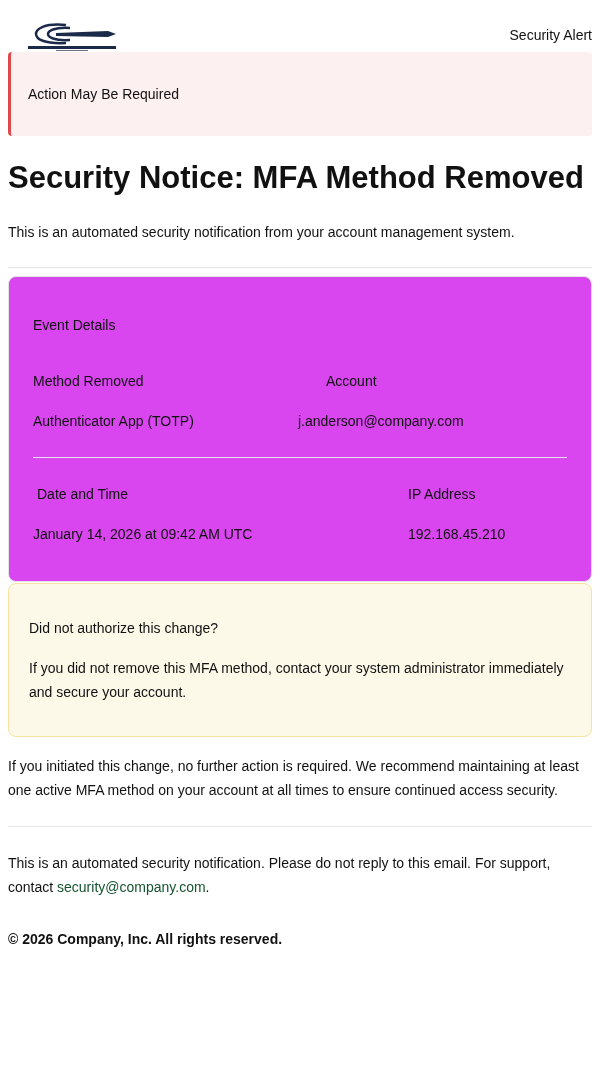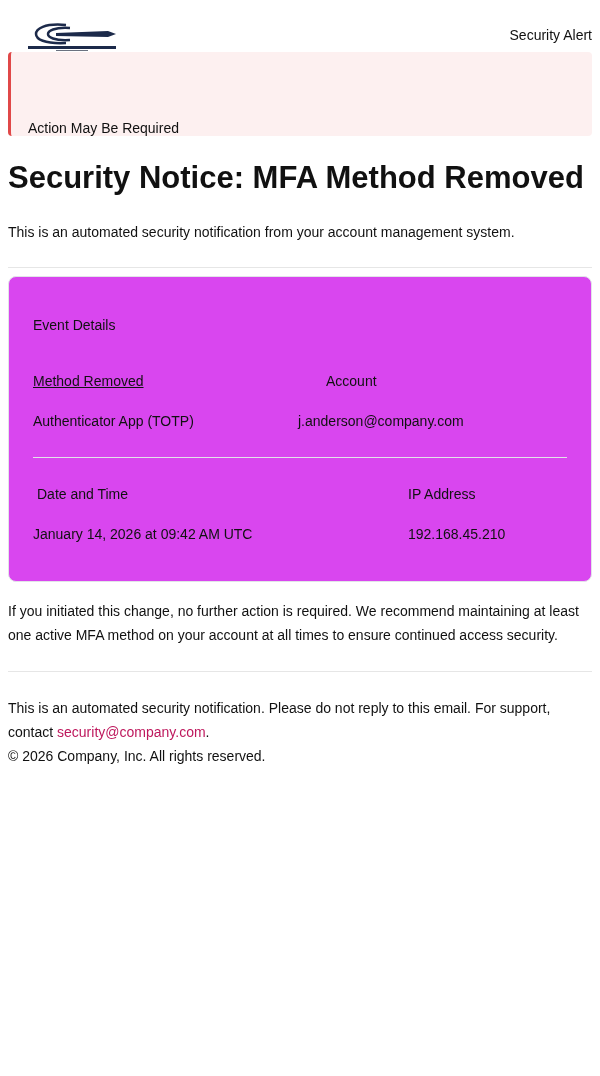--- a/index.html
+++ b/index.html
@@ -7,41 +7,41 @@
     width: 600px; height: 1076px; overflow: hidden;
     font-family: "Liberation Sans", "DejaVu Sans", sans-serif;
     color: #111111; font-size: 14px;
   }
   .page { padding: 0 8px; position: relative; }
   .header { height: 52px; position: relative; }
   .logo { position: absolute; left: 18px; top: 19px; width: 92px; height: 34px; }
   .header-title { position: absolute; right: 0; top: 27px; font-size: 14px; }
   .alert-banner {
     background: #fdf0f0; border-left: 3px solid #e04848; border-radius: 4px;
-    height: 84px; box-sizing: border-box; padding-left: 17px; display: flex; align-items: flex-end;
+    height: 84px; box-sizing: border-box; padding-left: 17px; display: flex; align-items: center;
     font-size: 14px;
   }
   h1 { font-size: 31px; font-weight: bold; margin: 22px 0 0 0; line-height: 40px; }
   .intro { margin-top: 22px; font-size: 14px; line-height: 24px; }
   .divider { border: 0; border-top: 1px solid #e6e6e6; margin: 0; }
   .details-card {
     background: #d946ef; border: 1px solid #e2e4e8; border-radius: 8px;
     box-sizing: border-box; padding: 0 24px; height: 306px; position: relative;
   }
   .details-title { position: absolute; top: 40px; left: 24px; }
   .field { position: absolute; font-size: 14px; }
   .inner-divider { position: absolute; left: 24px; right: 24px; top: 180px; border-top: 1px solid #e2e4e8; }
   .warn-card {
     background: #fdf9e9; border: 1px solid #f5e3a0; border-radius: 8px;
     box-sizing: border-box; padding: 0 20px; height: 154px; position: relative;
   }
   .warn-title { position: absolute; top: 36px; left: 20px; }
   .warn-body { position: absolute; top: 72px; left: 20px; right: 20px; line-height: 24px; }
   .para { line-height: 24px; }
-  .link { color: #be185d; text-decoration: none; margin-top: 48px; }
+  .link { color: #14532d; text-decoration: none; margin-top: 48px; }
 </style>
 </head>
 <body>
 
 <div class="page">
 
   <div class="header">
     <svg class="logo" viewBox="0 0 92 34">
       <path d="M40 6 C18 4 10 10 10 15 C10 20 18 25 40 24" fill="none" stroke="#1c2a4a" stroke-width="2.5"></path>
       <path d="M44 9 C28 8 22 12 22 15 C22 18 28 22 44 21" fill="none" stroke="#1c2a4a" stroke-width="2.5"></path>
@@ -58,39 +58,43 @@
 
   <h1>Security Notice: MFA Method Removed</h1>
 
   <div class="intro">This is an automated security notification from your account management system.</div>
 
   <hr class="divider" style="margin-top:23px;">
 
   <div class="details-card" style="margin-top:8px;">
     <div class="details-title">Event Details</div>
 
-    <div class="field" style="top:96px; left:24px;text-decoration:underline;">Method Removed</div>
+    <div class="field" style="top:96px; left:24px;">Method Removed</div>
     <div class="field" style="top:136px; left:24px;">Authenticator App (TOTP)</div>
 
     <div class="field" style="top:96px; left:289px;margin-left:28px;">Account</div>
     <div class="field" style="top:136px; left:289px;text-align:center;">j.anderson@company.com</div>
 
     <div class="inner-divider"></div>
 
     <div class="field" style="top:209px; left:28px;">Date and Time</div>
     <div class="field" style="top:249px; left:24px;">January 14, 2026 at 09:42 AM UTC</div>
 
     <div class="field" style="top:209px; left:399px;">IP Address</div>
     <div class="field" style="top:249px; left:399px;">192.168.45.210</div>
   </div>
 
+  <div class="warn-card" style="margin-top:1px;">
+    <div class="warn-title">Did not authorize this change?</div>
+    <div class="warn-body">If you did not remove this MFA method, contact your system administrator immediately and secure your account.</div>
+  </div>
 
   <div class="para" style="margin-top:17px;">If you initiated this change, no further action is required. We recommend maintaining at least one active MFA method on your account at all times to ensure continued access security.</div>
 
   <hr class="divider" style="margin-top:24px;">
 
   <div class="para" style="margin-top:24px;">
     <span>This is an automated security notification. Please do not reply to this email. For support, contact </span><a class="link">security@company.com</a><span>.</span>
   </div>
 
-  <div class="para" style="margin-top:0;">© 2026 Company, Inc. All rights reserved.</div>
+  <div class="para" style="margin-top:28px;font-weight:bold;">© 2026 Company, Inc. All rights reserved.</div>
 
 </div>
 
 </body></html>

